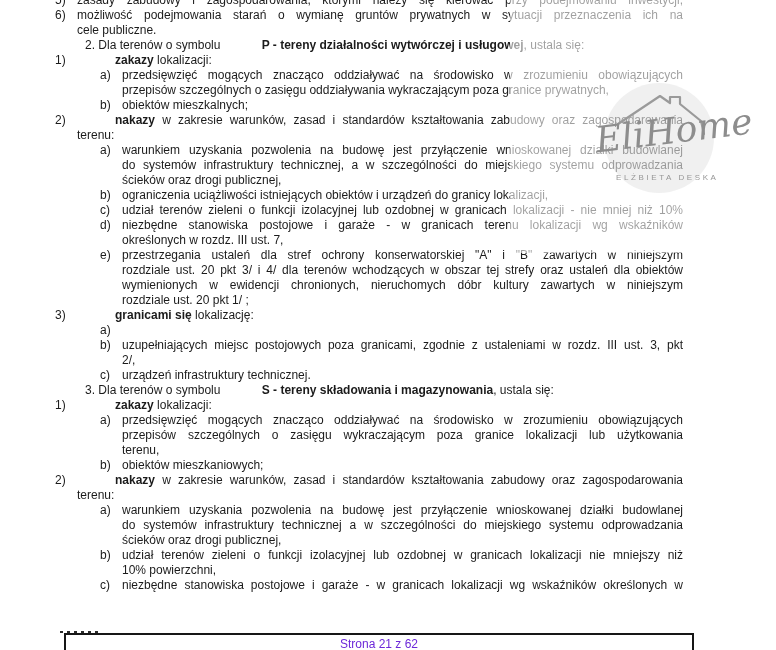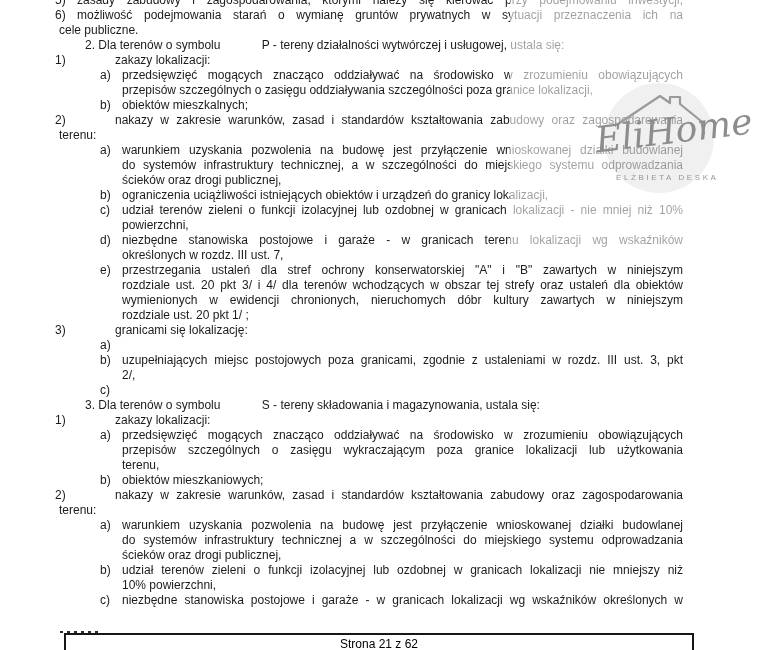--- a/index.html
+++ b/index.html
@@ -5,79 +5,78 @@
   html,body{margin:0;padding:0;background:#ffffff;}
   #screen{
     position:relative;width:776px;height:650px;overflow:hidden;background:#ffffff;
     font-family:"Liberation Sans",sans-serif;color:#1b1b1b;
   }
   
   #doc-lines{position:absolute;left:0;top:-7px;width:683px;z-index:1;}
   .line{position:relative;height:15px;line-height:15px;font-size:12px;color:#1b1b1b;}
   .line.just{text-align:justify;text-align-last:justify;}
   .n1{padding-left:77px;}
-  .t1{padding-left:59px;}
+  .t1{padding-left:77px;}
   .n2{padding-left:122px;}
   .t2{padding-left:122px;}
   .p0{padding-left:85px;}
   .marker{position:absolute;top:0;}
   .m-n1{left:55px;}
   .m-n2{left:100px;}
-  .b{font-weight:normal;padding-left:38px;}
+  .b{font-weight:bold;padding-left:38px;}
   
   .wm-rect{position:absolute;left:510px;top:0;width:266px;height:253px;
     background:rgba(255,255,255,0.58);z-index:2;}
   .wm-circle{position:absolute;left:604px;top:83px;width:110px;height:110px;border-radius:50%;
     background:rgba(110,110,110,0.10);z-index:3;}
   .wm-house{position:absolute;left:600px;top:88px;z-index:4;}
   .wm-script{position:absolute;left:595px;top:112px;width:140px;z-index:4;
     font-family:"DejaVu Serif",serif;font-style:italic;font-size:36px;line-height:40px;
     color:#8d8d8d;transform:rotate(-7deg);white-space:nowrap;}
   .wm-sub{position:absolute;left:616px;top:173px;z-index:4;
     font-size:8px;letter-spacing:2.6px;color:#969696;white-space:nowrap;}
   
   .footer-box{position:absolute;left:64px;top:633px;width:626px;height:30px;
     border:2px solid #161616;background:#ffffff;z-index:5;text-align:center;}
-  .footer-text{font-size:12px;line-height:14px;padding-top:2px;color:#000000;}
+  .footer-text{font-size:12px;line-height:14px;padding-top:2px;color:#6d28d9;}
   .scan-dashes{position:absolute;left:60px;top:631px;width:40px;height:2px;z-index:6;
     background:repeating-linear-gradient(to right,#2a2a2a 0 3px,transparent 3px 7px);}
 </style>
 </head>
 <body>
 
 <div id="screen">
 
   <div id="doc-lines">
       <div class="line n1 just"><span class="marker m-n1">5)</span><span>zasady zabudowy i zagospodarowania, którymi należy się kierować przy podejmowaniu inwestycji,</span></div>
       <div class="line n1 just"><span class="marker m-n1">6)</span><span>możliwość podejmowania starań o wymianę gruntów prywatnych w sytuacji przeznaczenia ich na</span></div>
       <div class="line t1"><span>cele publiczne.</span></div>
       <div class="line p0"><span>2. Dla terenów o symbolu </span><span class="b">P - tereny działalności wytwórczej i usługowej</span><span>, ustala się:</span></div>
       <div class="line n1"><span class="marker m-n1">1)</span><span class="b">zakazy</span><span> lokalizacji:</span></div>
       <div class="line n2 just"><span class="marker m-n2">a)</span><span>przedsięwzięć mogących znacząco oddziaływać na środowisko w zrozumieniu obowiązujących</span></div>
-      <div class="line t2"><span>przepisów szczególnych o zasięgu oddziaływania szczególności poza granice lokalizacji,</span></div>
+      <div class="line t2"><span>przepisów szczególnych o zasięgu oddziaływania wykraczającym poza granice prywatnych,</span></div>
       <div class="line n2"><span class="marker m-n2">b)</span><span>obiektów mieszkalnych;</span></div>
       <div class="line n1 just"><span class="marker m-n1">2)</span><span class="b">nakazy</span><span> w zakresie warunków, zasad i standardów kształtowania zabudowy oraz zagospodarowania</span></div>
       <div class="line t1"><span>terenu:</span></div>
       <div class="line n2 just"><span class="marker m-n2">a)</span><span>warunkiem uzyskania pozwolenia na budowę jest przyłączenie wnioskowanej działki budowlanej</span></div>
       <div class="line t2 just"><span>do systemów infrastruktury technicznej, a w szczególności do miejskiego systemu odprowadzania</span></div>
       <div class="line t2"><span>ścieków oraz drogi publicznej,</span></div>
       <div class="line n2"><span class="marker m-n2">b)</span><span>ograniczenia uciążliwości istniejących obiektów i urządzeń do granicy lokalizacji,</span></div>
       <div class="line n2 just"><span class="marker m-n2">c)</span><span>udział terenów zieleni o funkcji izolacyjnej lub ozdobnej w granicach lokalizacji - nie mniej niż 10%</span></div>
-      <div class="line t2"><span>powierzchni,</span></div>
       <div class="line n2 just"><span class="marker m-n2">d)</span><span>niezbędne stanowiska postojowe i garaże - w granicach terenu lokalizacji wg wskaźników</span></div>
       <div class="line t2"><span>określonych w rozdz. III ust. 7,</span></div>
       <div class="line n2 just"><span class="marker m-n2">e)</span><span>przestrzegania ustaleń dla stref ochrony konserwatorskiej "A" i "B" zawartych w niniejszym</span></div>
       <div class="line t2 just"><span>rozdziale ust. 20 pkt 3/ i 4/ dla terenów wchodzących w obszar tej strefy oraz ustaleń dla obiektów</span></div>
       <div class="line t2 just"><span>wymienionych w ewidencji chronionych, nieruchomych dóbr kultury zawartych w niniejszym</span></div>
       <div class="line t2"><span>rozdziale ust. 20 pkt 1/ ;</span></div>
       <div class="line n1"><span class="marker m-n1">3)</span><span class="b">granicami się</span><span> lokalizację:</span></div>
       <div class="line n2"><span class="marker m-n2">a)</span></div>
       <div class="line n2 just"><span class="marker m-n2">b)</span><span>uzupełniających miejsc postojowych poza granicami, zgodnie z ustaleniami w rozdz. III ust. 3, pkt</span></div>
       <div class="line t2"><span>2/,</span></div>
-      <div class="line n2"><span class="marker m-n2">c)</span></div>
+      <div class="line n2"><span class="marker m-n2">c)</span><span>urządzeń infrastruktury technicznej.</span></div>
       <div class="line p0"><span>3. Dla terenów o symbolu </span><span class="b">S - tereny składowania i magazynowania</span><span>, ustala się:</span></div>
       <div class="line n1"><span class="marker m-n1">1)</span><span class="b">zakazy</span><span> lokalizacji:</span></div>
       <div class="line n2 just"><span class="marker m-n2">a)</span><span>przedsięwzięć mogących znacząco oddziaływać na środowisko w zrozumieniu obowiązujących</span></div>
       <div class="line t2 just"><span>przepisów szczególnych o zasięgu wykraczającym poza granice lokalizacji lub użytkowania</span></div>
       <div class="line t2"><span>terenu,</span></div>
       <div class="line n2"><span class="marker m-n2">b)</span><span>obiektów mieszkaniowych;</span></div>
       <div class="line n1 just"><span class="marker m-n1">2)</span><span class="b">nakazy</span><span> w zakresie warunków, zasad i standardów kształtowania zabudowy oraz zagospodarowania</span></div>
       <div class="line t1"><span>terenu:</span></div>
       <div class="line n2 just"><span class="marker m-n2">a)</span><span>warunkiem uzyskania pozwolenia na budowę jest przyłączenie wnioskowanej działki budowlanej</span></div>
       <div class="line t2 just"><span>do systemów infrastruktury technicznej a w szczególności do miejskiego systemu odprowadzania</span></div>

